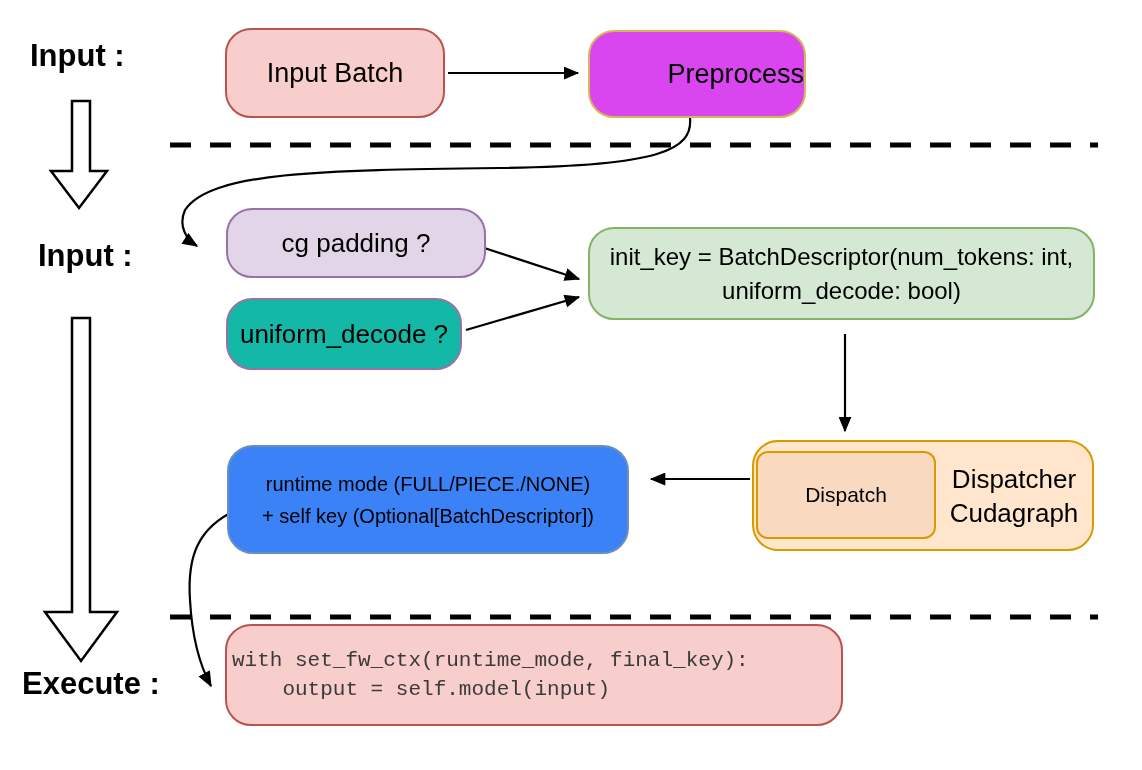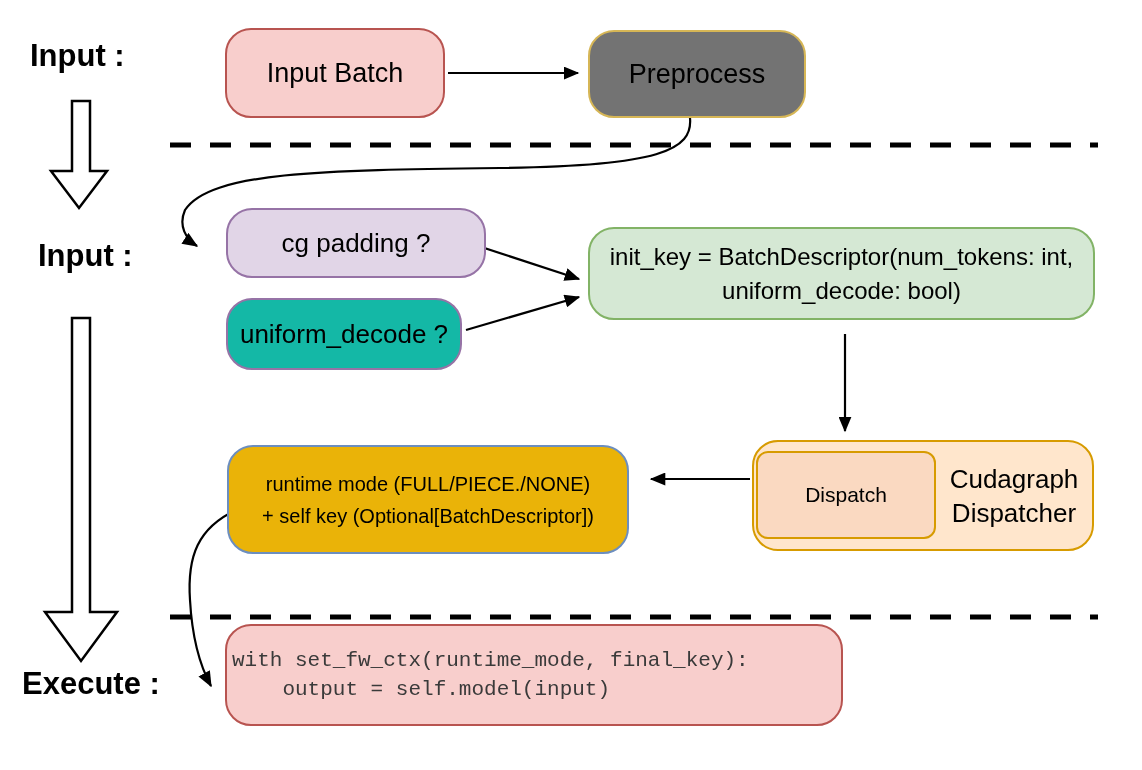--- a/index.html
+++ b/index.html
@@ -108,21 +108,21 @@
   </svg>
 
   <div id="label-input" class="section-label">Input :</div>
   <div id="label-plan" class="section-label">Input :</div>
   <div id="label-execute" class="section-label">Execute :</div>
 
   <div id="node-input-batch" class="node" style="background-color: rgb(248, 206, 204); border-color: rgb(184, 84, 80);">
     <span>Input Batch</span>
   </div>
 
-  <div id="node-preprocess" class="node" style="background-color: #737373; border-color: rgb(214, 182, 86);">
+  <div id="node-preprocess" class="node" style="background-color: #d946ef; border-color: rgb(214, 182, 86); align-items: flex-end;">
     <span>Preprocess</span>
   </div>
 
   <div id="node-cg-padding" class="node" style="background-color: rgb(225, 213, 231); border-color: rgb(150, 115, 166);">
     <span>cg padding ?</span>
   </div>
 
   <div id="node-uniform-decode" class="node" style="background-color: #14b8a6; border-color: rgb(150, 115, 166);">
     <span>uniform_decode ?</span>
   </div>
@@ -130,26 +130,26 @@
   <div id="node-init-key" class="node" style="background-color: rgb(213, 232, 212); border-color: rgb(130, 179, 102);">
     <span>init_key = BatchDescriptor(num_tokens: int,</span>
     <span>uniform_decode: bool)</span>
   </div>
 
   <div id="node-cudagraph-dispatcher" class="node" style="background-color: rgb(255, 230, 204); border-color: rgb(215, 155, 0);">
     <div id="node-dispatch" style="background-color: rgb(250, 217, 193); border-color: rgb(215, 155, 0);">
       <span>Dispatch</span>
     </div>
     <div id="cudagraph-label">
+      <span>Dispatcher</span>
       <span>Cudagraph</span>
-      <span>Dispatcher</span>
     </div>
   </div>
 
-  <div id="node-runtime-result" class="node" style="background-color: #eab308; border-color: rgb(108, 142, 191);">
+  <div id="node-runtime-result" class="node" style="background-color: #3b82f6; border-color: rgb(108, 142, 191);">
     <span>runtime mode (FULL/PIECE./NONE)</span>
     <span>+ self key (Optional[BatchDescriptor])</span>
   </div>
 
   <div id="node-execute-code" class="node" style="background-color: rgb(248, 206, 204); border-color: rgb(184, 84, 80); color: rgb(58, 58, 58);">
     <span>with set_fw_ctx(runtime_mode, final_key):</span>
     <span>    output = self.model(input)</span>
   </div>
 
 </div>

